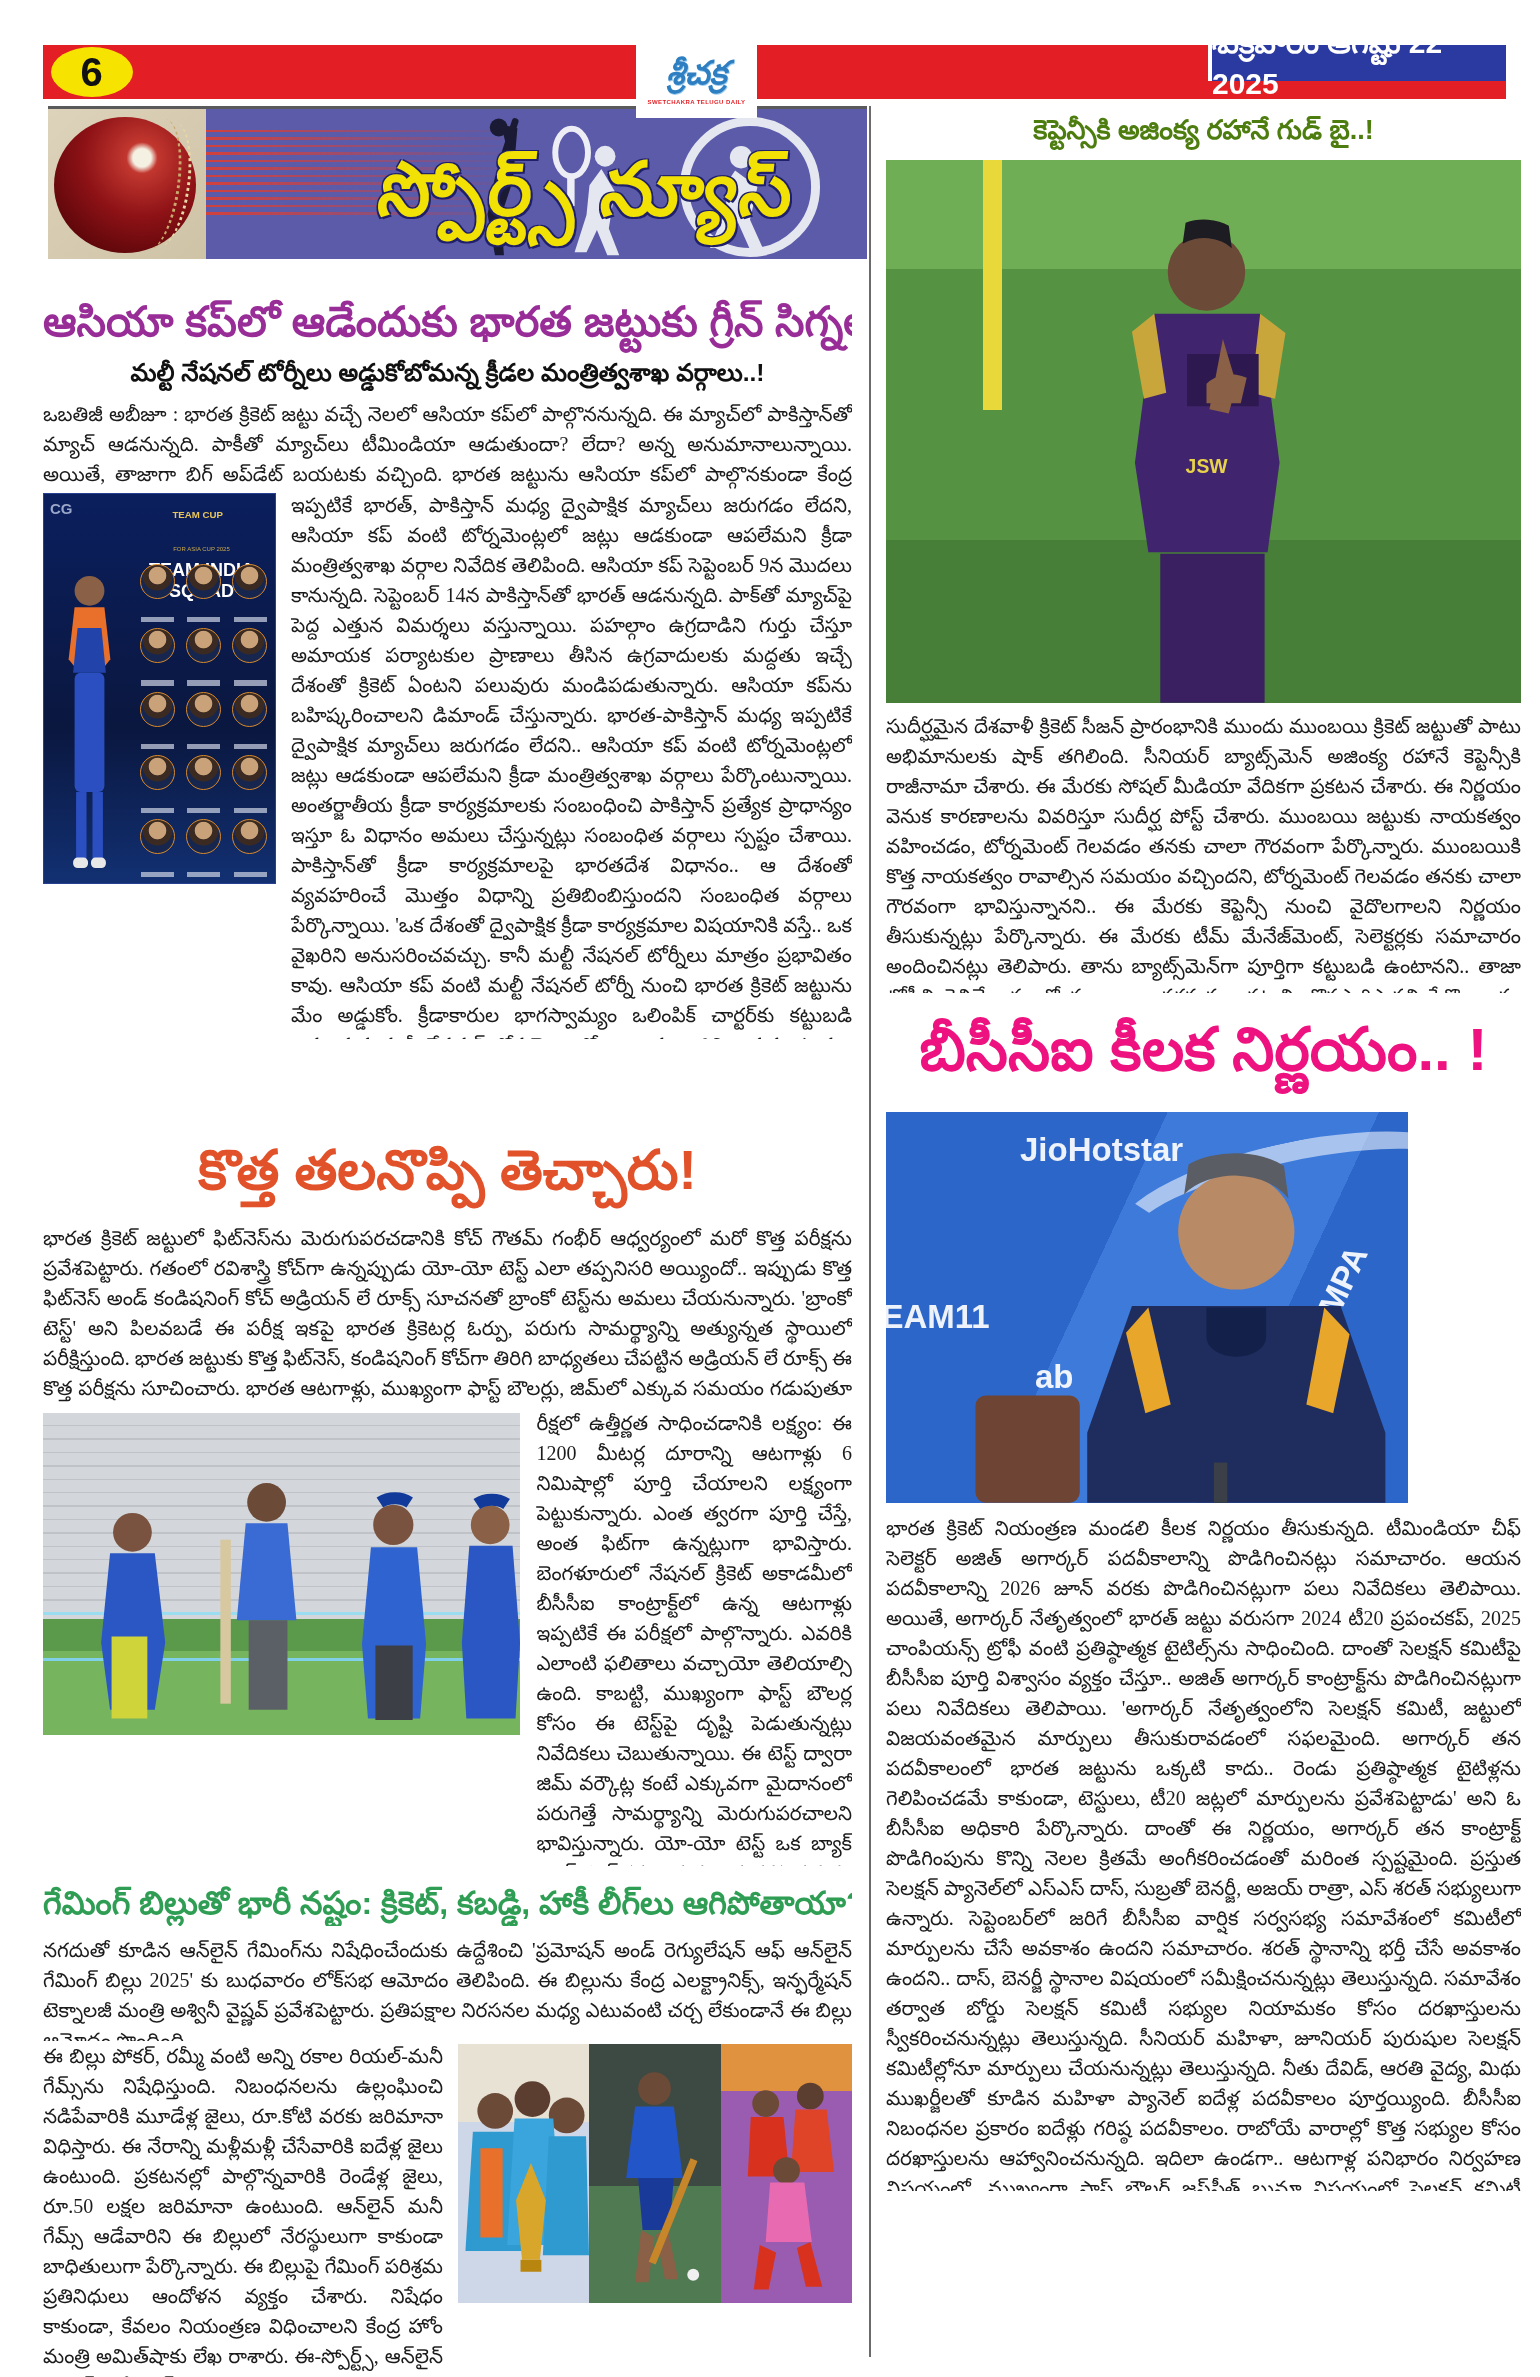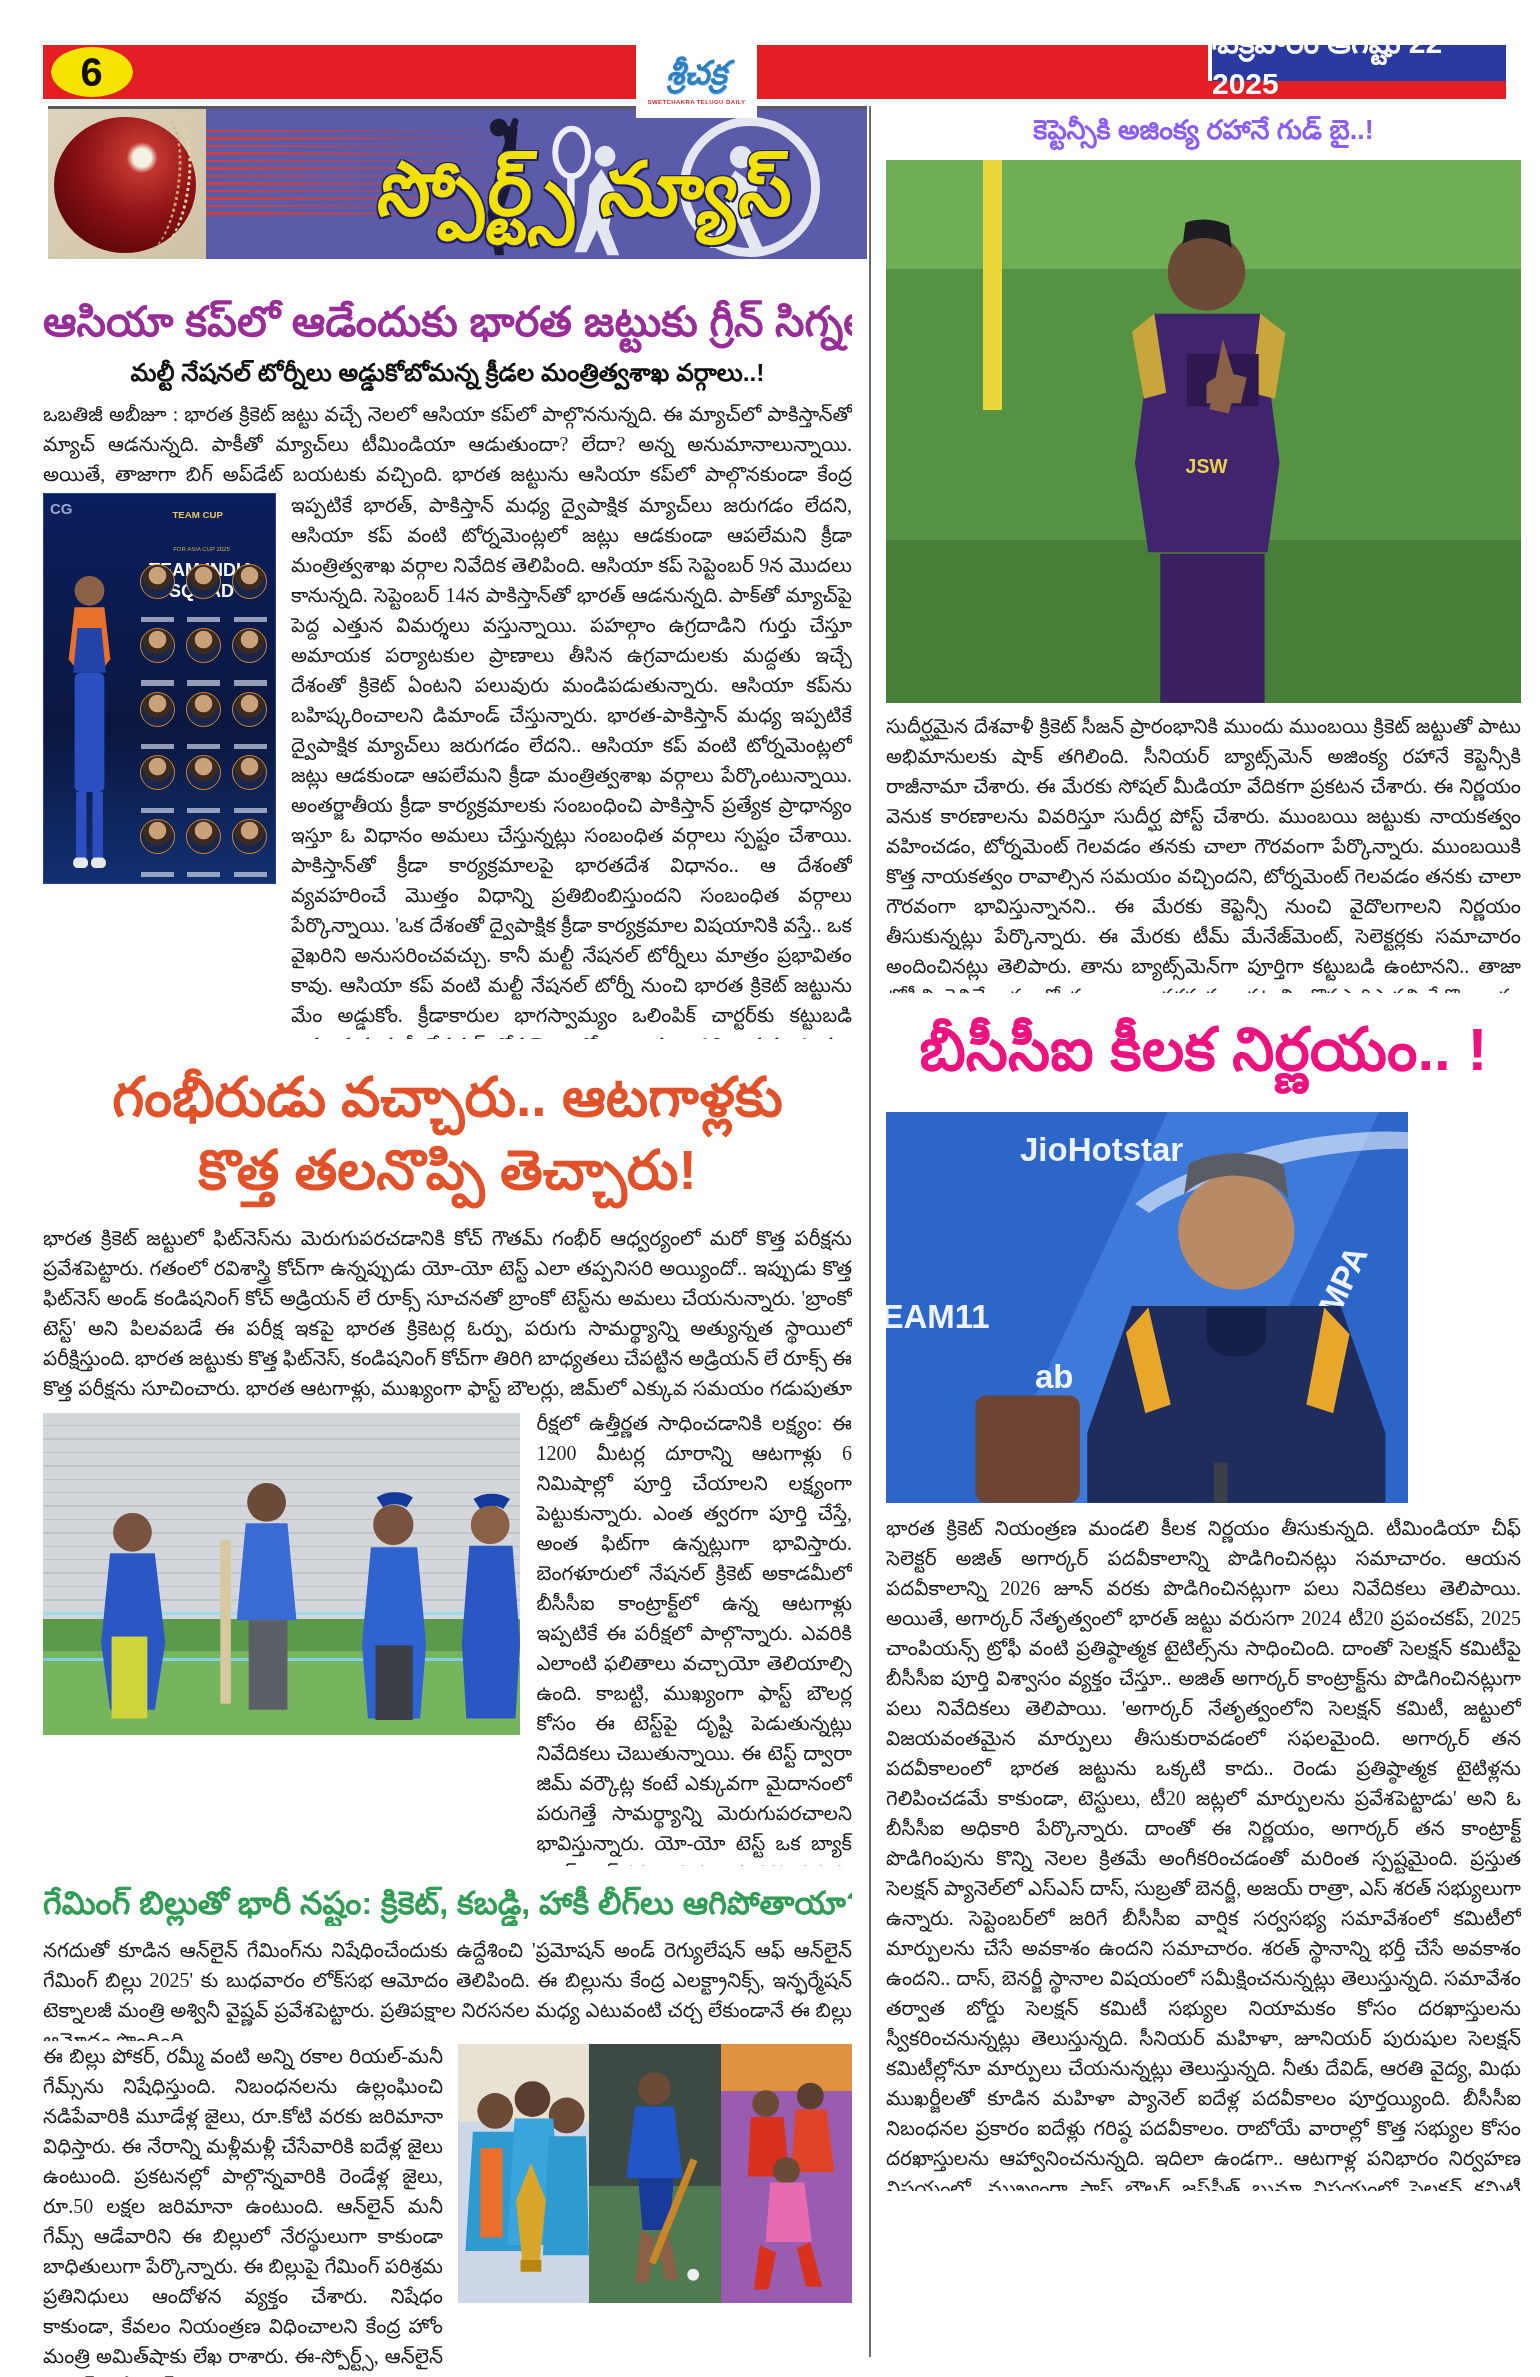--- a/index.html
+++ b/index.html
@@ -74,21 +74,21 @@
   .g-wrap { height:394px; }
   .stripphoto { float:right; width:394px; height:259px; margin:3px 0 6px 15px; display:flex; }
   .strip-panel { position:relative; flex:1; overflow:hidden; }
   .sp1 { background:linear-gradient(180deg,#e8e2d4 0 30%, #cdd7e8 30% 100%); }
   .sp2 { background:linear-gradient(180deg,#3d4a43 0 55%, #4f7a52 55% 100%); }
   .sp3 { background:linear-gradient(180deg,#e0923e 0 18%, #9a5cb0 18% 100%); }
 
   
   .rightcol { position:absolute; left:886px; top:109px; width:635px; }
   .h-pink1 { font:bold 49px "Liberation Sans",sans-serif; color:#ea188c; text-align:center; line-height:78px; white-space:nowrap; overflow:hidden; }
-  .h-sub-r { font:bold 27px "Liberation Sans",sans-serif; color:#8b5cf6; text-align:center; line-height:42px; text-shadow:0 0 0.7px #fff; }
+  .h-sub-r { font:bold 27px "Liberation Sans",sans-serif; color:#4d7c0f; text-align:center; line-height:42px; text-shadow:0 0 0.7px #fff; }
   .rahane { position:relative; width:635px; height:543px; margin-top:9px; overflow:hidden;
       background:linear-gradient(180deg,#6fae54 0 20%, #559343 20% 70%, #477f38 70% 100%); }
   .pole { position:absolute; left:97px; top:0; width:19.4px; height:46%; background:#e8d83a; }
   .h-pink2 { font:bold 60px "Liberation Sans",sans-serif; color:#ee1280; text-align:center; line-height:88px; margin-top:13.4px; white-space:nowrap; overflow:hidden; }
   .agarkar { position:relative; width:522px; height:391px; margin-top:18px; overflow:hidden;
       background:linear-gradient(115deg,#2c66c8 0 40%, #3d7ada 40% 70%, #2c66c8 70% 100%); }
   .spons { position:absolute; font:bold 33px "Liberation Sans",sans-serif; color:rgba(255,255,255,.92); }
   .swoosh { position:absolute; width:373px; height:119px; border-radius:50%; border:19.4px solid rgba(255,255,255,.55); border-color:rgba(255,255,255,.55) transparent transparent transparent; transform:rotate(-12deg); }
   .mum-body { height:282px; margin-top:7.5px; }
   .bcci-body { height:678px; margin-top:10.4px; }
@@ -182,21 +182,21 @@
               <div class="pc"></div>
           </div>
         </div>
         <p class="body-txt">ఇప్పటికే భారత్, పాకిస్తాన్ మధ్య ద్వైపాక్షిక మ్యాచ్‌లు జరుగడం లేదని, ఆసియా కప్ వంటి టోర్నమెంట్లలో జట్లు ఆడకుండా ఆపలేమని క్రీడా మంత్రిత్వశాఖ వర్గాల నివేదిక తెలిపింది. ఆసియా కప్ సెప్టెంబర్ 9న మొదలు కానున్నది. సెప్టెంబర్ 14న పాకిస్తాన్‌తో భారత్ ఆడనున్నది. పాక్‌తో మ్యాచ్‌పై పెద్ద ఎత్తున విమర్శలు వస్తున్నాయి. పహల్గాం ఉగ్రదాడిని గుర్తు చేస్తూ అమాయక పర్యాటకుల ప్రాణాలు తీసిన ఉగ్రవాదులకు మద్దతు ఇచ్చే దేశంతో క్రికెట్ ఏంటని పలువురు మండిపడుతున్నారు. ఆసియా కప్‌ను బహిష్కరించాలని డిమాండ్ చేస్తున్నారు. భారత-పాకిస్తాన్ మధ్య ఇప్పటికే ద్వైపాక్షిక మ్యాచ్‌లు జరుగడం లేదని.. ఆసియా కప్ వంటి టోర్నమెంట్లలో జట్లు ఆడకుండా ఆపలేమని క్రీడా మంత్రిత్వశాఖ వర్గాలు పేర్కొంటున్నాయి. అంతర్జాతీయ క్రీడా కార్యక్రమాలకు సంబంధించి పాకిస్తాన్ ప్రత్యేక ప్రాధాన్యం ఇస్తూ ఓ విధానం అమలు చేస్తున్నట్లు సంబంధిత వర్గాలు స్పష్టం చేశాయి. పాకిస్తాన్‌తో క్రీడా కార్యక్రమాలపై భారతదేశ విధానం.. ఆ దేశంతో వ్యవహరించే మొత్తం విధాన్ని ప్రతిబింబిస్తుందని సంబంధిత వర్గాలు పేర్కొన్నాయి. 'ఒక దేశంతో ద్వైపాక్షిక క్రీడా కార్యక్రమాల విషయానికి వస్తే.. ఒక వైఖరిని అనుసరించవచ్చు. కానీ మల్టీ నేషనల్ టోర్నీలు మాత్రం ప్రభావితం కావు. ఆసియా కప్ వంటి మల్టీ నేషనల్ టోర్నీ నుంచి భారత క్రికెట్ జట్టును మేం అడ్డుకోం. క్రీడాకారుల భాగస్వామ్యం ఒలింపిక్ చార్టర్‌కు కట్టుబడి ఉన్నందున మల్టీ నేషనల్ టోర్నమెంట్లలో ఆటలకు వారిని ఆపడం సాధ్యం కాదు' అని సంబంధిత వర్గాలు పేర్కొన్నాయి.</p>
 
       </div>
     </article>
 
     <article>
       <h1 class="h-orange">
-        <span>గంభీరుడు వచ్చారు.. ఆటగాళ్లకు</span><br>
+        <br>
         <span>కొత్త తలనొప్పి తెచ్చారు!</span>
       </h1>
       <p class="body-txt a2-lead">భారత క్రికెట్ జట్టులో ఫిట్‌నెస్‌ను మెరుగుపరచడానికి కోచ్ గౌతమ్ గంభీర్ ఆధ్వర్యంలో మరో కొత్త పరీక్షను ప్రవేశపెట్టారు. గతంలో రవిశాస్త్రి కోచ్‌గా ఉన్నప్పుడు యో-యో టెస్ట్ ఎలా తప్పనిసరి అయ్యిందో.. ఇప్పుడు కొత్త ఫిట్‌నెస్ అండ్ కండిషనింగ్ కోచ్ అడ్రియన్ లే రూక్స్ సూచనతో బ్రాంకో టెస్ట్‌ను అమలు చేయనున్నారు. 'బ్రాంకో టెస్ట్' అని పిలవబడే ఈ పరీక్ష ఇకపై భారత క్రికెటర్ల ఓర్పు, పరుగు సామర్థ్యాన్ని అత్యున్నత స్థాయిలో పరీక్షిస్తుంది. భారత జట్టుకు కొత్త ఫిట్‌నెస్, కండిషనింగ్ కోచ్‌గా తిరిగి బాధ్యతలు చేపట్టిన అడ్రియన్ లే రూక్స్ ఈ కొత్త పరీక్షను సూచించారు. భారత ఆటగాళ్లు, ముఖ్యంగా ఫాస్ట్ బౌలర్లు, జిమ్‌లో ఎక్కువ సమయం గడుపుతూ పరుగులపై తక్కువ దృష్టి పెడుతున్నారని ఆయన గుర్తించారు. ఈ కొత్త పరీక్షకు భారత జట్టు ప్రధాన కోచ్ గౌతమ్ గంభీర్ కూడా పూర్తి మద్దతు తెలిపారు. ఆటగాళ్ల ఫిట్‌నెస్‌ను తదుపరి స్థాయికి తీసుకెళ్లడానికి ఈ చర్య తీసుకున్నారు. ఈ మూడు పరుగులను (40 + 80 + 120 = 240 మీటర్లు) ఒకసారి పూర్తి చేస్తే, అది ఒక 'సెట్' అవుతుంది. ఆటగాళ్లు ఎటువంటి విరామం లేకుండా వరుసగా 5 సెట్లు పూర్తి చేయాలి. అంటే, మొత్తం మీద సుమారు 1200 మీటర్ల (1.2 కి.మీ.) దూరాన్ని పరుగెత్తాలి.</p>
       <div class="a2-wrap clip">
         <div class="coachphoto">
           <div class="stands"></div>
           <div class="rope2"></div>
             <div class="rope"></div>
           <svg width="477" height="322" viewBox="0 0 640 432" style="position:absolute;left:0;top:0">
             <g fill="#2a57c4">

